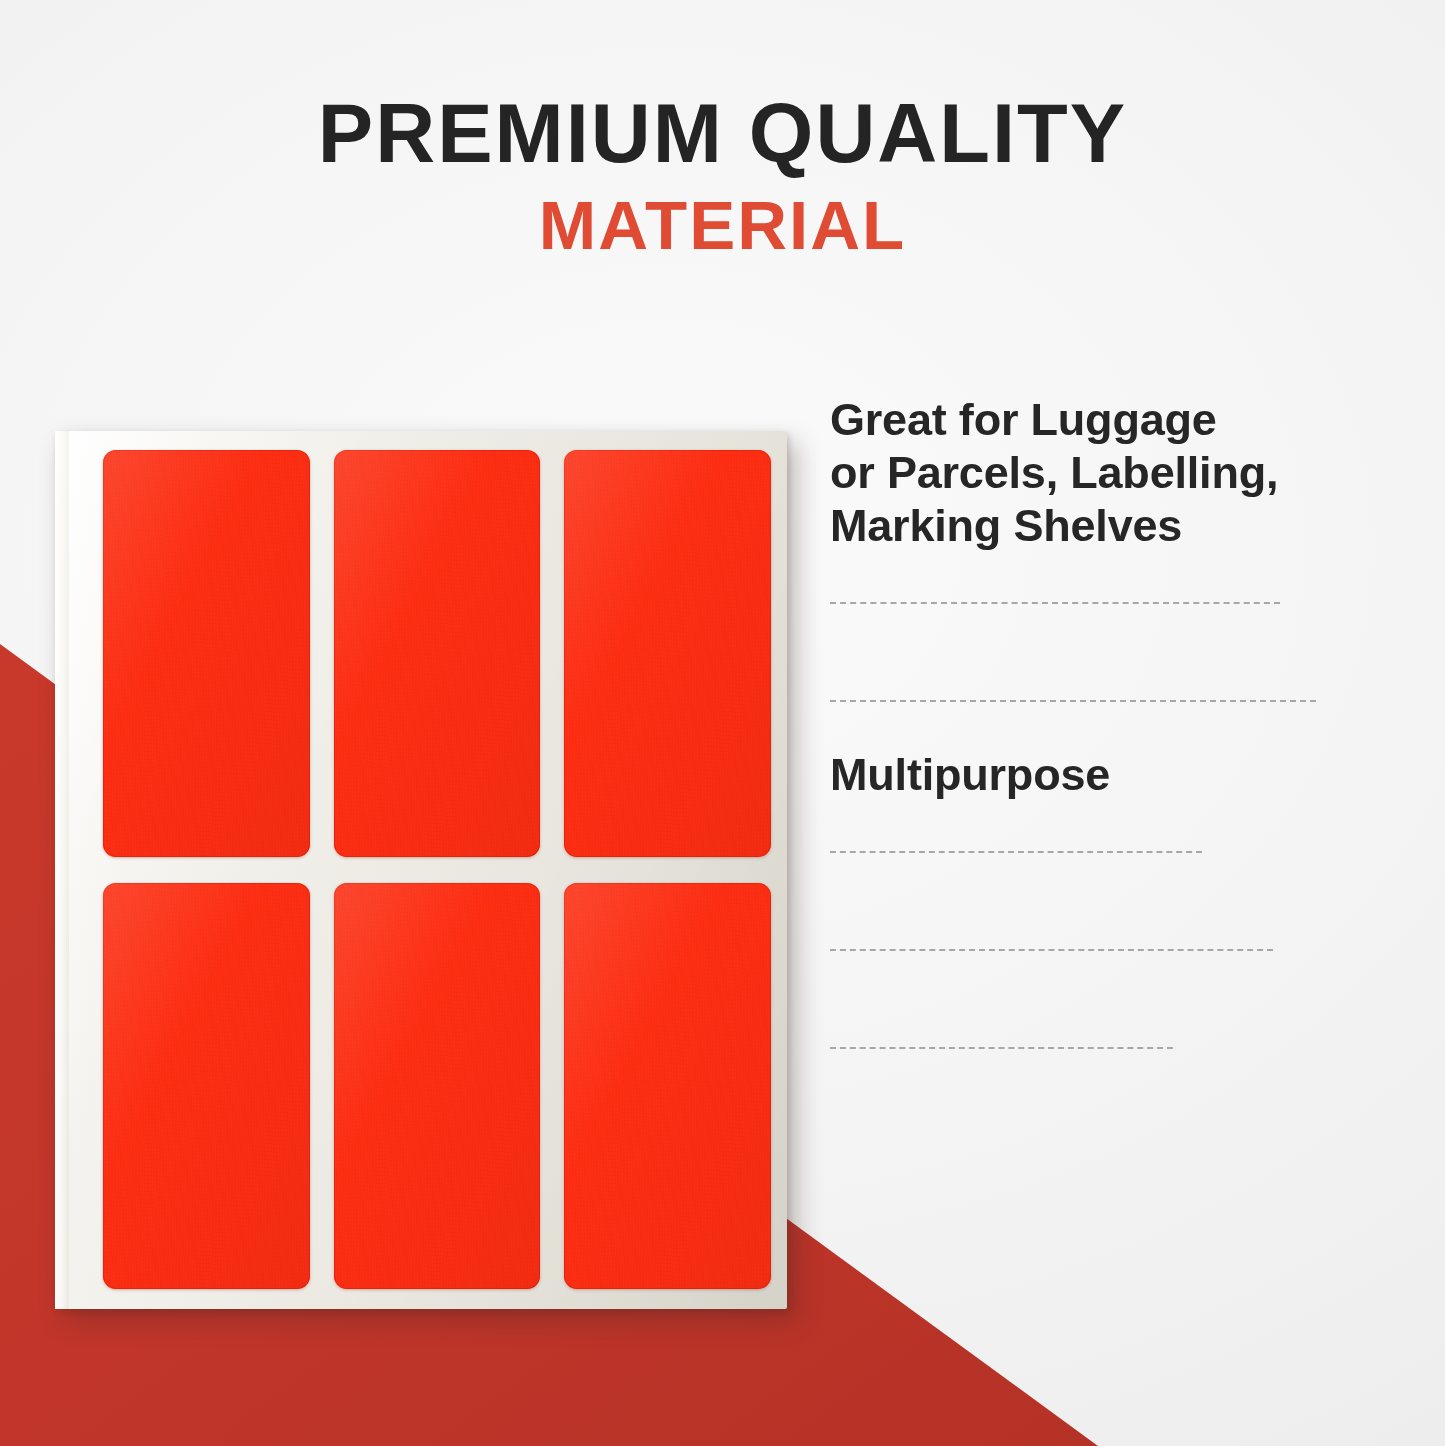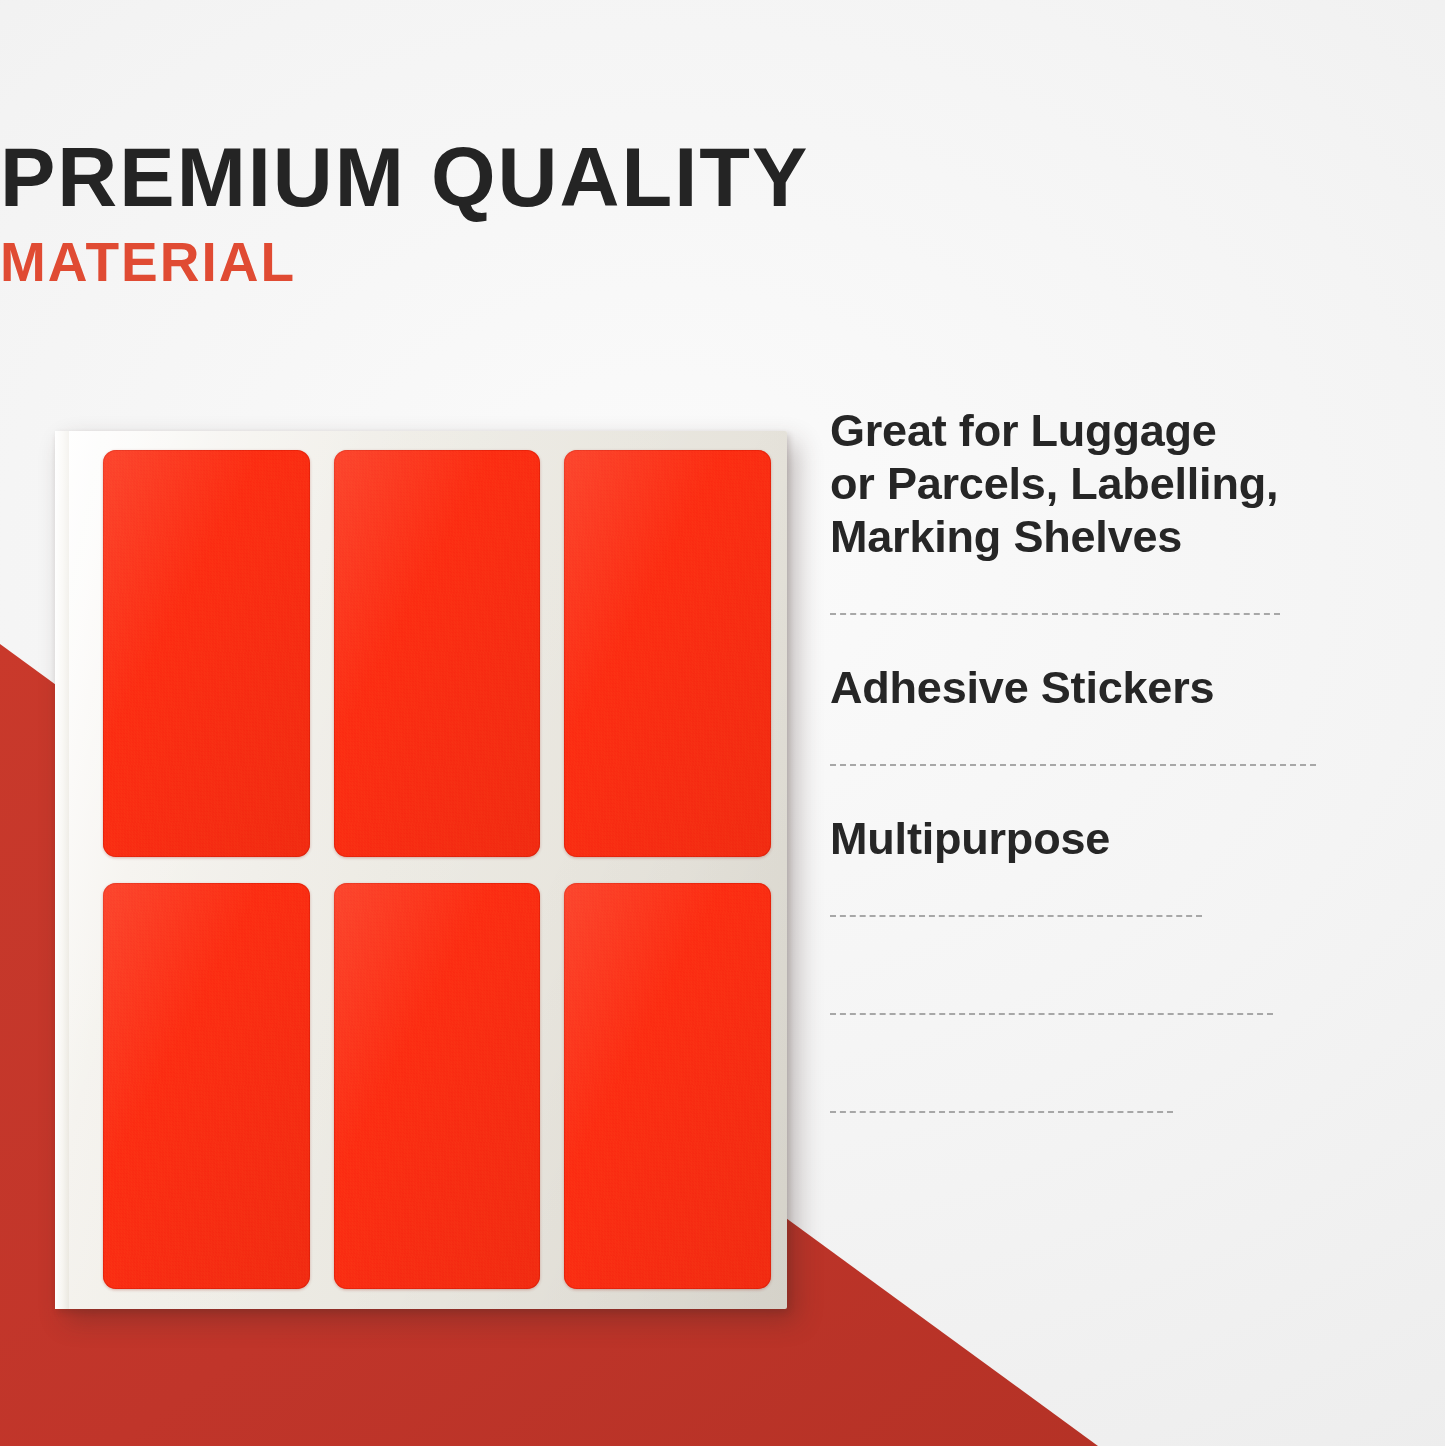--- a/index.html
+++ b/index.html
@@ -24,36 +24,35 @@
     position:absolute;
     left:0; top:0;
     width:1445px; height:1446px;
     pointer-events:none;
   }
 
   
   .heading {
     position:absolute;
     left:0; right:0; top:92px;
-    text-align:left;
+    text-align:center;
     line-height:1.0;
-    margin-top:44px;
   }
   .heading-line1 {
     display:block;
     font-size:83px;
     font-weight:bold;
     letter-spacing:2.0px;
     color:#242424;
     white-space:nowrap;
   }
   .heading-line2 {
     display:block;
     margin-top:16px;
-    font-size:55px;
+    font-size:69px;
     font-weight:bold;
     letter-spacing:2.0px;
     color:#e04b33;
     white-space:nowrap;
   }
 
   
   .product {
     position:absolute;
     left:55px; top:431px;
@@ -115,21 +114,21 @@
   }
   .sticker::after {
     content:"";
     position:absolute; inset:0;
     background:linear-gradient(118deg, rgba(255,255,255,0.12) 0%, rgba(255,255,255,0.0) 38%, rgba(0,0,0,0.045) 100%);
   }
 
   
   .features {
     position:absolute;
-    left:830px; top:404px;
+    left:830px; top:393px;
     width:520px;
   }
   .feature-item { position:relative; }
   .feature-text {
     display:block;
     font-size:45px;
     font-weight:bold;
     line-height:1.18;
     color:#262626;
     letter-spacing:-0.2px;
@@ -183,23 +182,20 @@
 
     <div class="feature-item">
       <span class="feature-text">Great for Luggage
 or Parcels, Labelling,
 Marking Shelves</span>
     </div>
     <div class="gap-a"></div>
     <div class="feature-divider" style="width: 450px;"></div>
     <div class="gap-b"></div>
 
-    <div class="feature-item">
-      <span class="feature-text">Adhesive Stickers</span>
-    </div>
     <div class="gap-a"></div>
     <div class="feature-divider" style="width: 486px;"></div>
     <div class="gap-b"></div>
 
     <div class="feature-item">
       <span class="feature-text">Multipurpose</span>
     </div>
     <div class="gap-a"></div>
     <div class="feature-divider" style="width: 372px;"></div>
     <div class="gap-b"></div>

